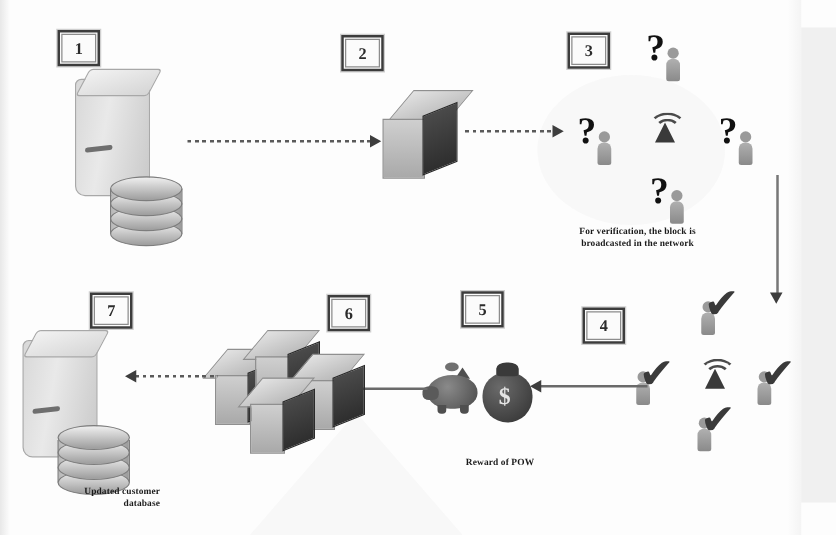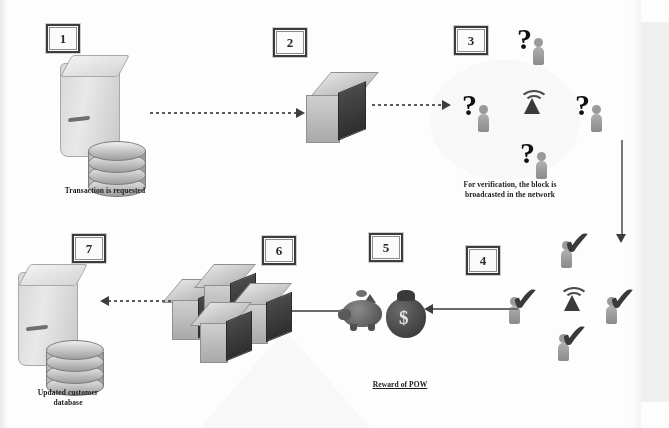--- a/index.html
+++ b/index.html
@@ -67,21 +67,21 @@
   .caption {
     position: absolute;
     font-size: 7.5px;
     font-weight: bold;
     color: #1a1a1a;
     line-height: 1.35;
     letter-spacing: .1px;
     font-family: "Liberation Serif", serif;
     text-align: center;
   }
-  .caption.left { text-align: center; }
+  .caption.left { text-align: right; }
 
   
   .server { position: absolute; }
   .server .tower {
     position: absolute;
     left: 0; top: 8px;
     width: 58px; height: 92px;
     background: linear-gradient(100deg, #d8d8d8 0%, #e9e9e9 40%, #c9c9c9 100%);
     border: 1px solid #a8a8a8;
     border-radius: 5px 3px 8px 8px;
@@ -298,21 +298,20 @@
   <div class="server" style="left:60px;top:55px;">
     <div class="tower"></div>
     <div class="tower-top"></div>
     <div class="slot"></div>
     <div class="disk-body" style="left:28px; top:96px; height:36px;"></div>
     <div class="disk" style="left:28px; top:122px;"></div>
     <div class="disk" style="left:28px; top:110px;"></div>
     <div class="disk" style="left:28px; top:98px;"></div>
     <div class="disk" style="left:28px; top:86px;"></div>
   </div>
-  <div class="caption" style="left:40px;top:186px;width:130px;">Transaction is requested</div>
 
   <div class="arrow-h" style="left:150px;top:112px;width:148px;"></div>
   <div class="arrow-head-r" style="left:296px;top:108px;"></div>
 
   <div class="num-box" style="left:273px;top:28px;">2</div>
   <div class="cube" style="left:306px;top:72px;">
     <div class="c-top" style="width:46px;height:24px;left:14px;"></div>
     <div class="c-left" style="width:32px;height:46px;top:23px;"></div>
     <div class="c-right" style="width:26px;height:46px;left:32px;top:15px;"></div>
   </div>
@@ -406,21 +405,21 @@
 
   <div class="piggy" style="left:342px;top:292px;width:44px;height:42px;">
     <div class="coin"></div>
     <div class="ear"></div>
     <div class="pbody"></div>
     <div class="snout"></div>
     <div class="leg" style="left:8px;"></div>
     <div class="leg" style="left:26px;"></div>
   </div>
 
-  <div class="caption" style="left:345px;top:380px;width:110px;text-decoration:underline;">Reward  of  POW</div>
+  <div class="caption" style="left:345px;top:365px;width:110px;">Reward  of  POW</div>
 
   <div class="arrow-h solid" style="left:288px;top:310px;width:54px;"></div>
   <div class="arrow-head-l" style="left:280px;top:306px;"></div>
 
   <div class="num-box" style="left:262px;top:236px;">6</div>
 
   <div class="cube" style="left:172px;top:279px;">
     <div class="c-top"></div>
       <div class="c-left"></div>
       <div class="c-right"></div>

